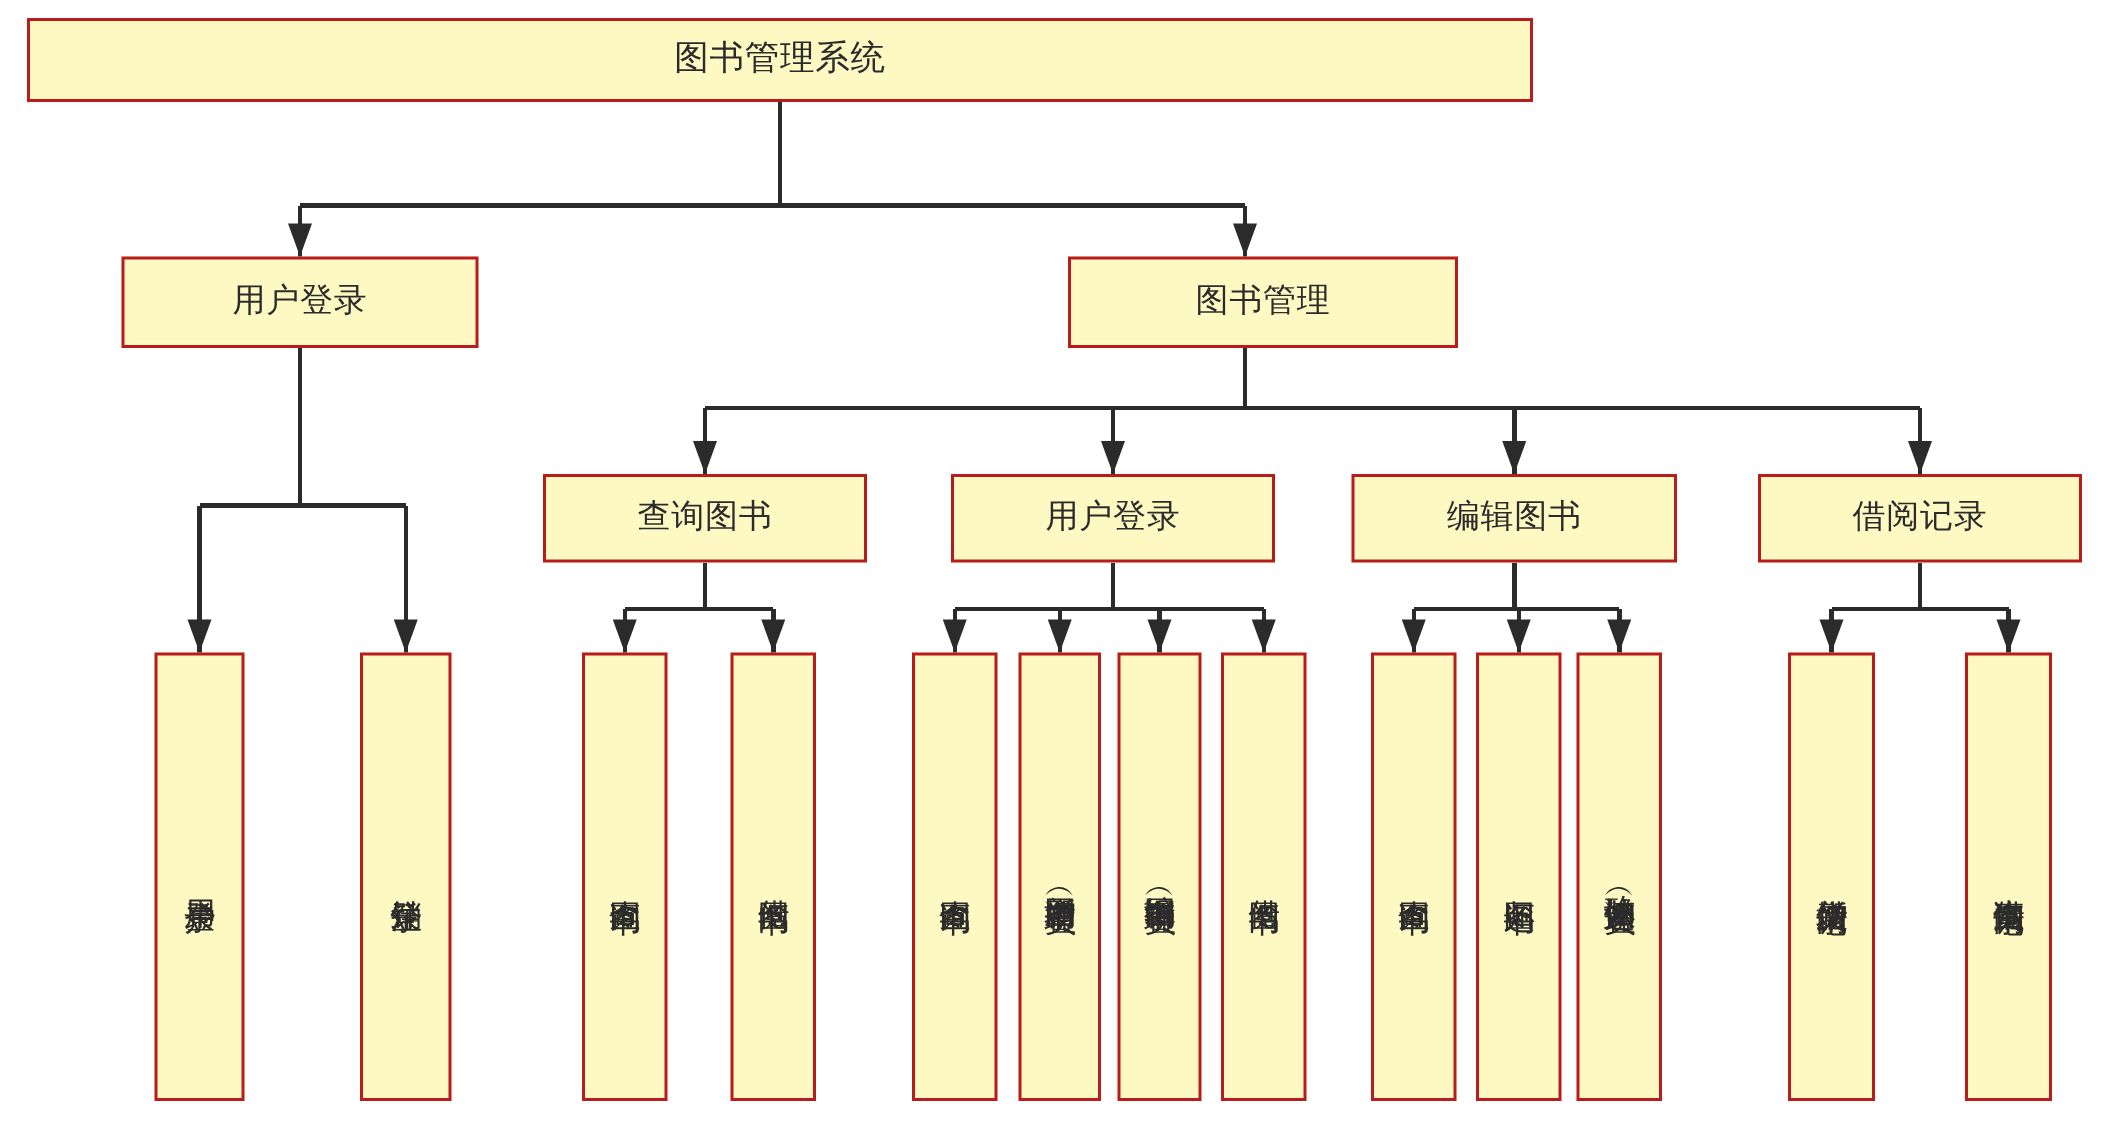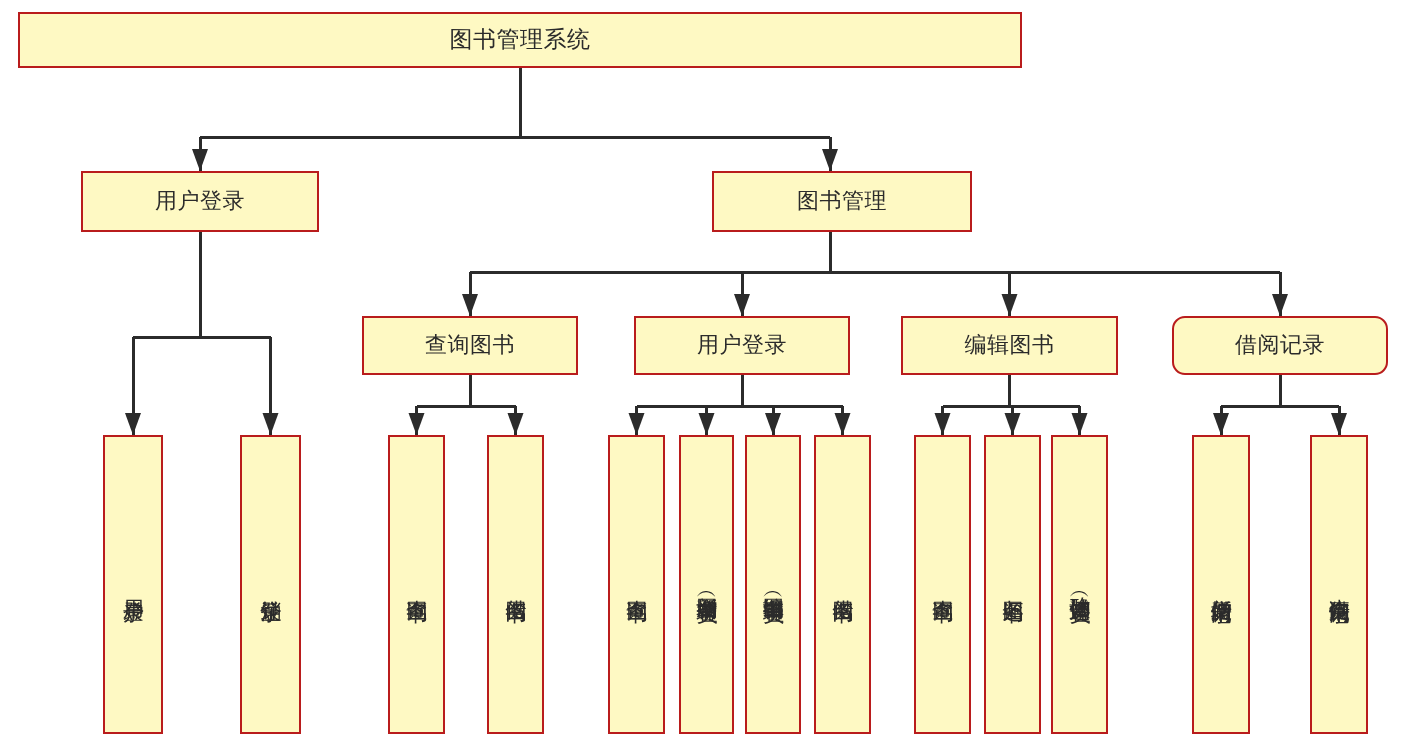--- a/index.html
+++ b/index.html
@@ -140,21 +140,21 @@
       </div>
       <div class="node h" style="left: 362px; top: 316px; width: 216px; height: 59px;">
         <span>查询图书</span>
       </div>
       <div class="node h" style="left: 634px; top: 316px; width: 216px; height: 59px;">
         <span>用户登录</span>
       </div>
       <div class="node h" style="left: 901px; top: 316px; width: 217px; height: 59px;">
         <span>编辑图书</span>
       </div>
-      <div class="node h" style="left: 1172px; top: 316px; width: 216px; height: 59px; border-radius: 13px;">
+      <div class="node h" style="left: 1172px; top: 316px; width: 216px; height: 59px;">
         <span>借阅记录</span>
       </div>
       <div class="node v" style="left: 103px; top: 435px; width: 60px; height: 299px;">
         <span class="vtext">用户登录</span>
       </div>
       <div class="node v" style="left: 240px; top: 435px; width: 61px; height: 299px;">
         <span class="vtext">注销登录</span>
       </div>
       <div class="node v" style="left: 388px; top: 435px; width: 57px; height: 299px;">
         <span class="vtext">查询图书</span>

